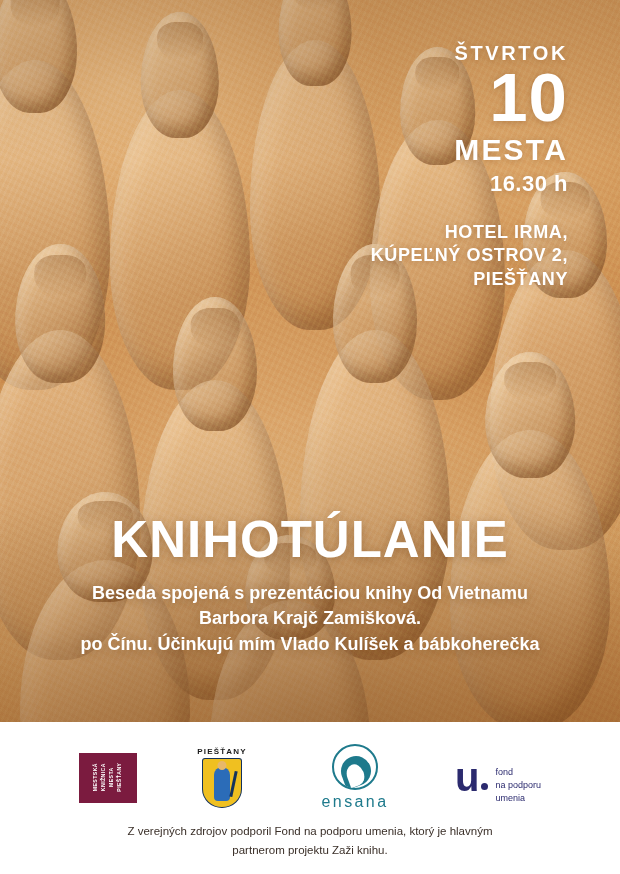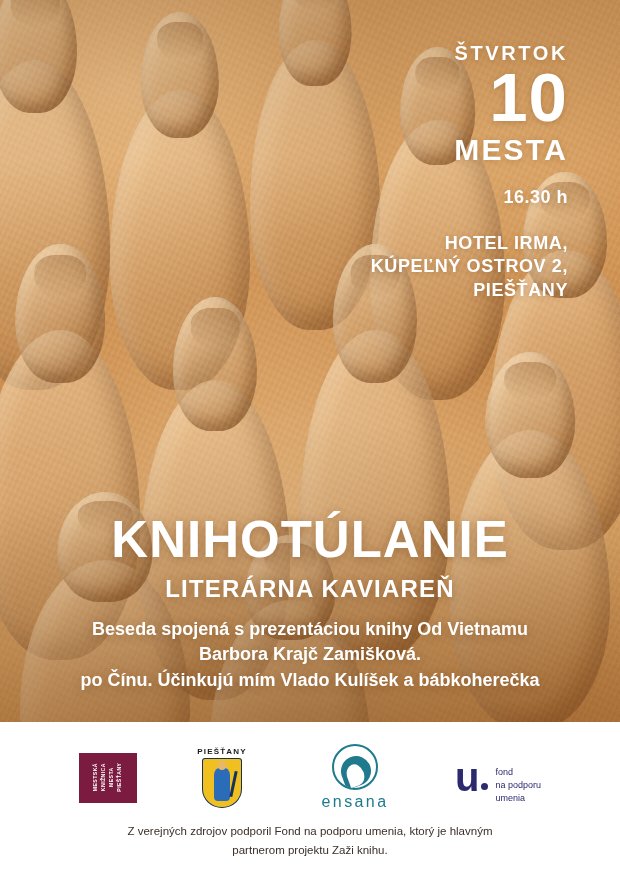--- a/index.html
+++ b/index.html
@@ -103,24 +103,24 @@
     font-weight: 700;
     letter-spacing: 1px;
   }
   .month {
     font-size: 30px;
     font-weight: 700;
     letter-spacing: 2.2px;
     margin-top: 2px;
   }
   .time {
-    font-size: 18px;
+    font-size: 22px;
     font-weight: 700;
     letter-spacing: 0.5px;
-    margin-top: 20px;
+    margin-top: 4px;
   }
   .venue {
     margin-top: 24px;
     font-size: 18px;
     font-weight: 700;
     letter-spacing: 0.6px;
     line-height: 1.32;
   }
 
   
@@ -361,21 +361,20 @@
     <div class="time">16.30 h</div>
     <div class="venue">
       <div>HOTEL IRMA,</div>
       <div>KÚPEĽNÝ OSTROV 2,</div>
       <div>PIEŠŤANY</div>
     </div>
   </div>
 
   <div class="titles">
     <div class="main-title">KNIHOTÚLANIE</div>
-    <div class="subtitle">LITERÁRNA KAVIAREŇ</div>
     <div class="description">
       <div>Beseda spojená s prezentáciou knihy Od Vietnamu</div>
       <div>Barbora Krajč Zamišková.</div>
       <div>po Čínu.  Účinkujú mím Vlado Kulíšek a bábkoherečka</div>
     </div>
   </div>
 
   <div class="footer">
     <div class="logos">
 

